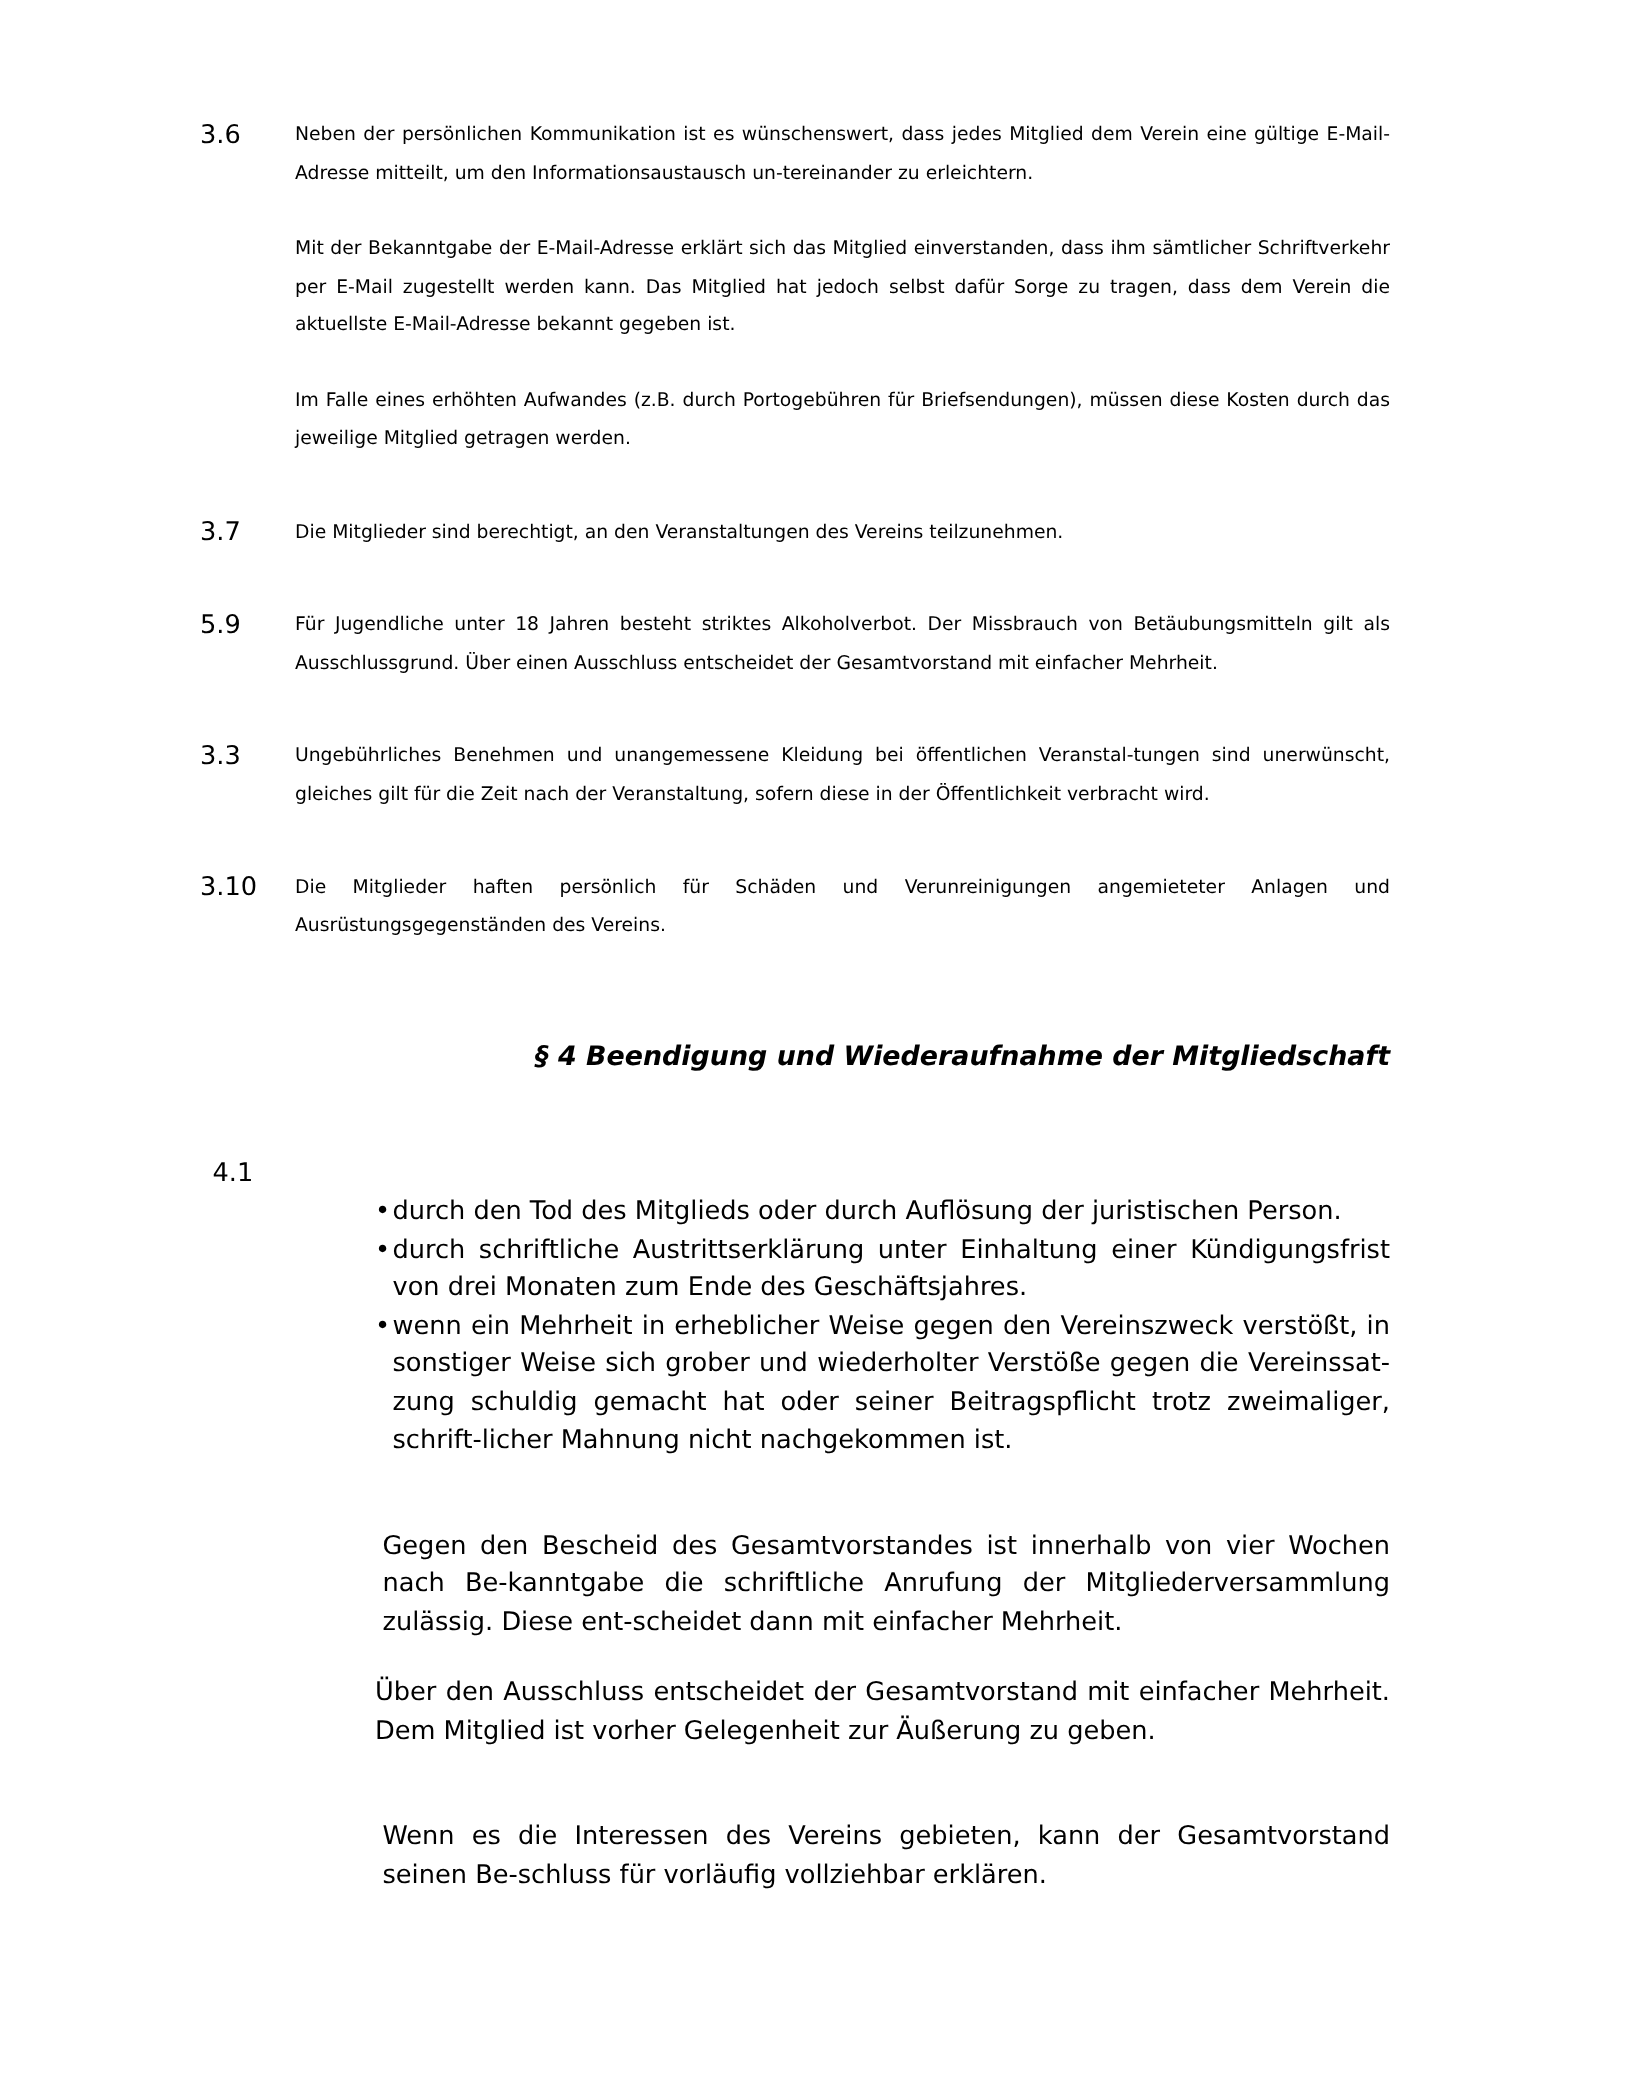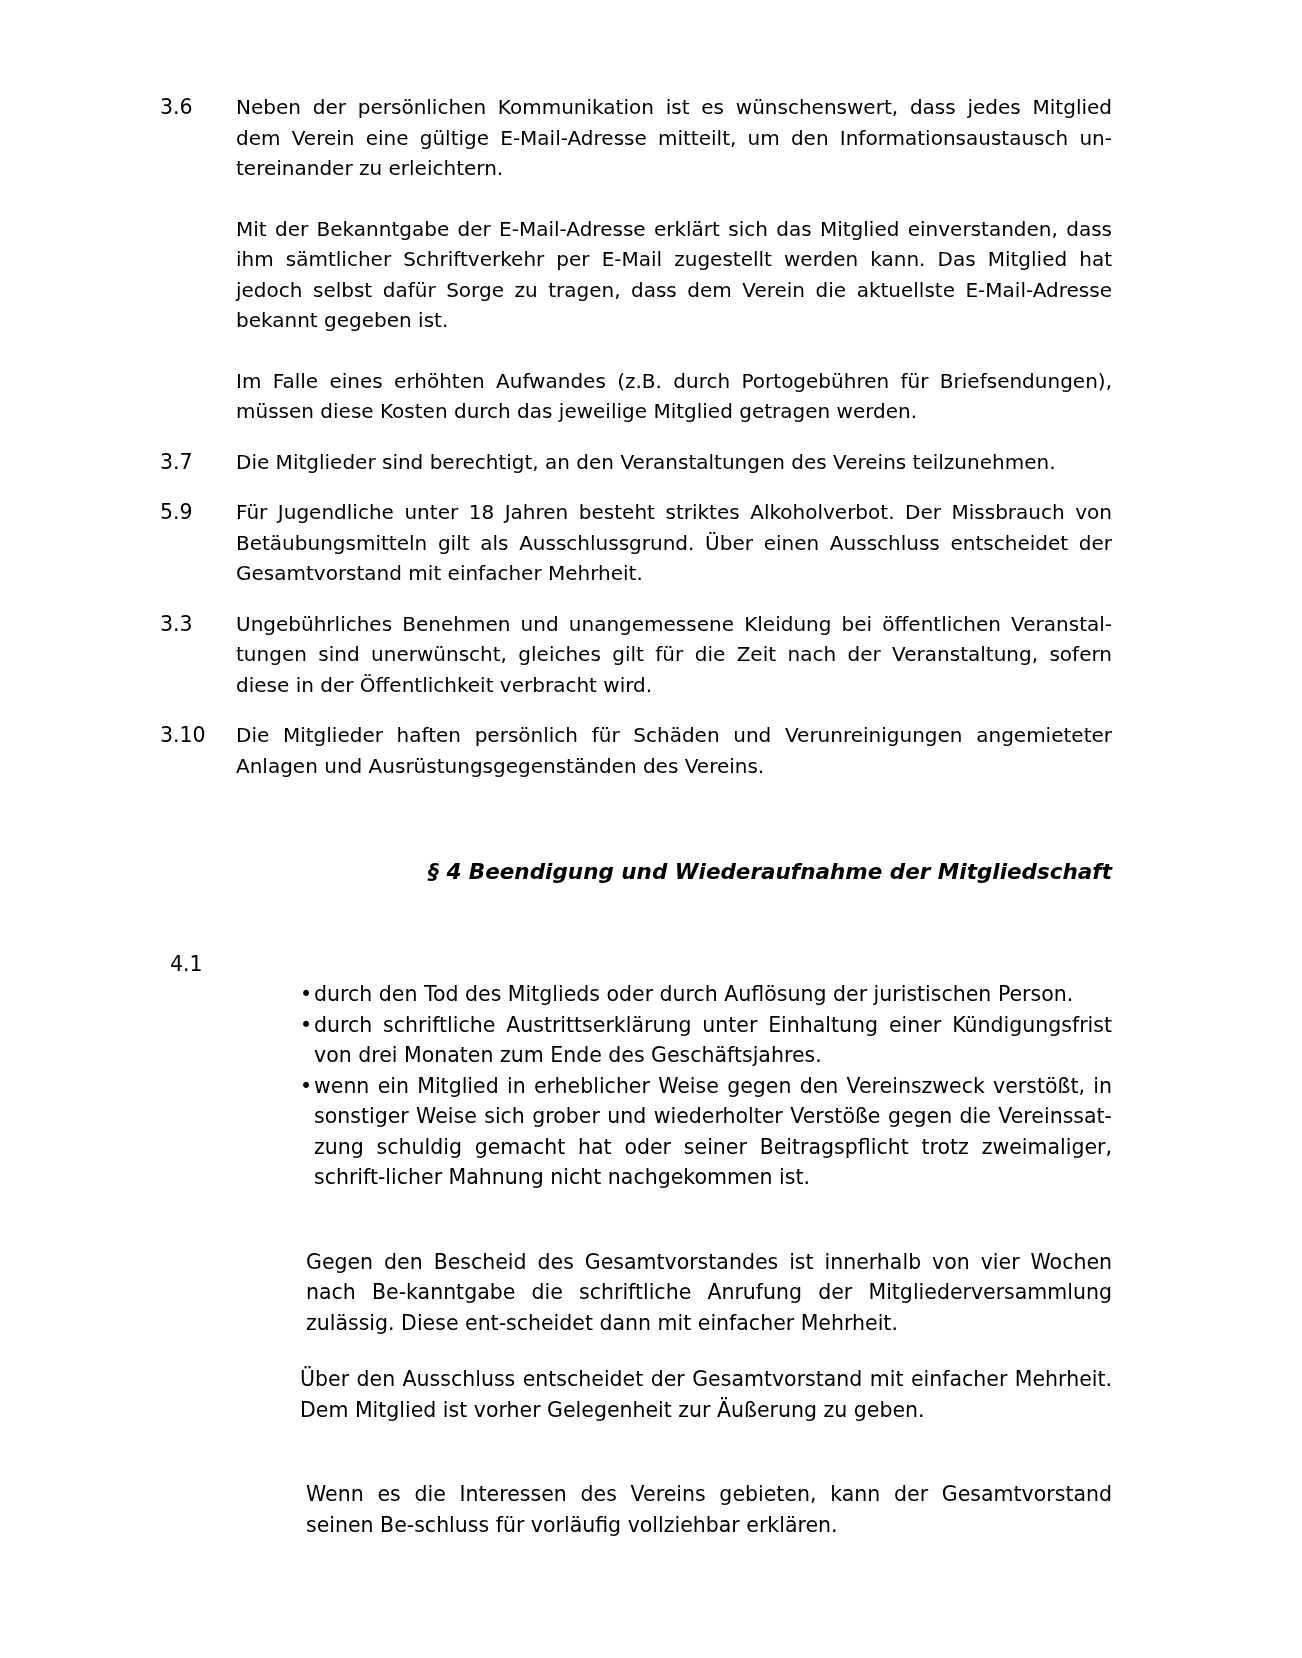--- a/index.html
+++ b/index.html
@@ -33,32 +33,32 @@
     flex: 0 0 auto;
     width: 76px;
     font-size: 20.5px;
     line-height: 30.5px;
   }
   .clause-body {
     flex: 1 1 auto;
     min-width: 0;
   }
   .para {
-    font-size: 20px;
+    font-size: 15px;
     line-height: 30.5px;
     text-align: justify;
     text-justify: inter-word;
     margin: 0;
     hyphens: manual;
   }
   .para + .para {
     margin-top: 30px;
   }
   .clause + .clause {
-    margin-top: 20px;
+    margin-top: 44px;
   }
 
   
   .section-heading {
     text-align: right;
     font-size: 21.5px;
     font-weight: bold;
     line-height: 30px;
     margin: 0;
     padding: 0;
@@ -174,21 +174,21 @@
         <li>
           <span class="bullet-dot">•</span>
           <span class="bullet-text">durch den Tod des Mitglieds oder durch Auflösung der juristischen Person.</span>
         </li>
         <li>
           <span class="bullet-dot">•</span>
           <span class="bullet-text">durch schriftliche Austrittserklärung unter Einhaltung einer Kündigungsfrist von drei Monaten zum Ende des Geschäftsjahres.</span>
         </li>
         <li>
           <span class="bullet-dot">•</span>
-          <span class="bullet-text">wenn ein Mitglied in erheblicher Weise gegen den Vereinszweck verstößt, in sonstiger Weise sich grober und wiederholter Verstöße gegen die Vereinssat-zung schuldig gemacht hat oder seiner Beitragspflicht trotz zweimaliger, schrift-licher Mahnung nicht nachgekommen ist.</span>
+          <span class="bullet-text">wenn ein Mehrheit in erheblicher Weise gegen den Vereinszweck verstößt, in sonstiger Weise sich grober und wiederholter Verstöße gegen die Vereinssat-zung schuldig gemacht hat oder seiner Beitragspflicht trotz zweimaliger, schrift-licher Mahnung nicht nachgekommen ist.</span>
         </li>
       </ul>
 
       <p class="tail-para spaced indent">Gegen den Bescheid des Gesamtvorstandes ist innerhalb von vier Wochen nach Be-kanntgabe die schriftliche Anrufung der Mitgliederversammlung zulässig. Diese ent-scheidet dann mit einfacher Mehrheit.</p>
       <p class="tail-para first">Über den Ausschluss entscheidet der Gesamtvorstand mit einfacher Mehrheit. Dem Mitglied ist vorher Gelegenheit zur Äußerung zu geben.</p>
       <p class="tail-para spaced indent">Wenn es die Interessen des Vereins gebieten, kann der Gesamtvorstand seinen Be-schluss für vorläufig vollziehbar erklären.</p>
     </div>
   </div>
 
 </div>

